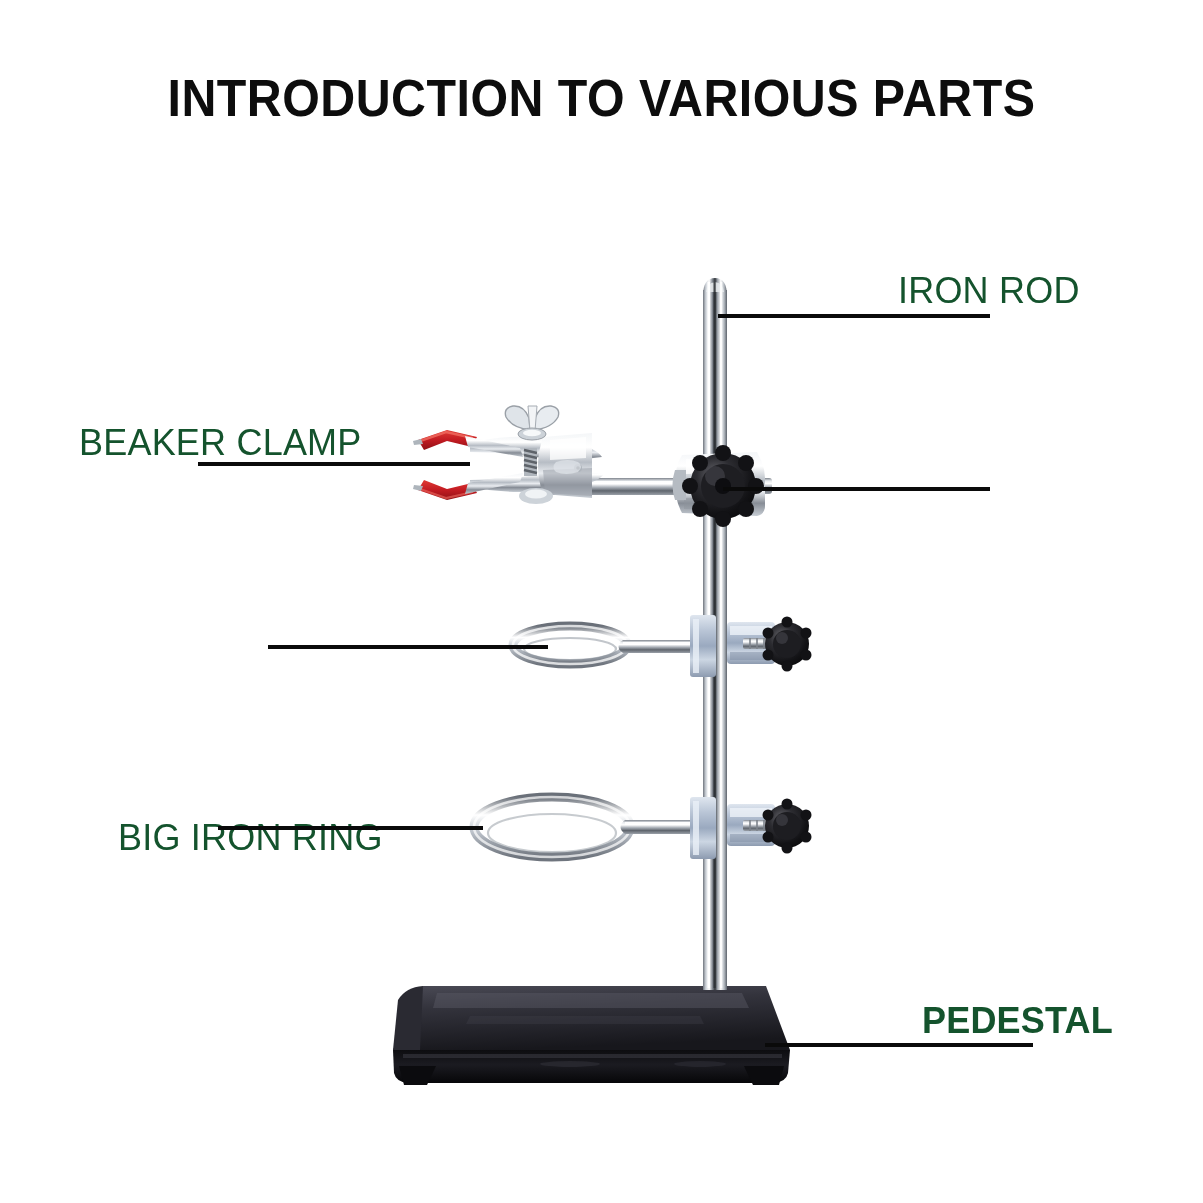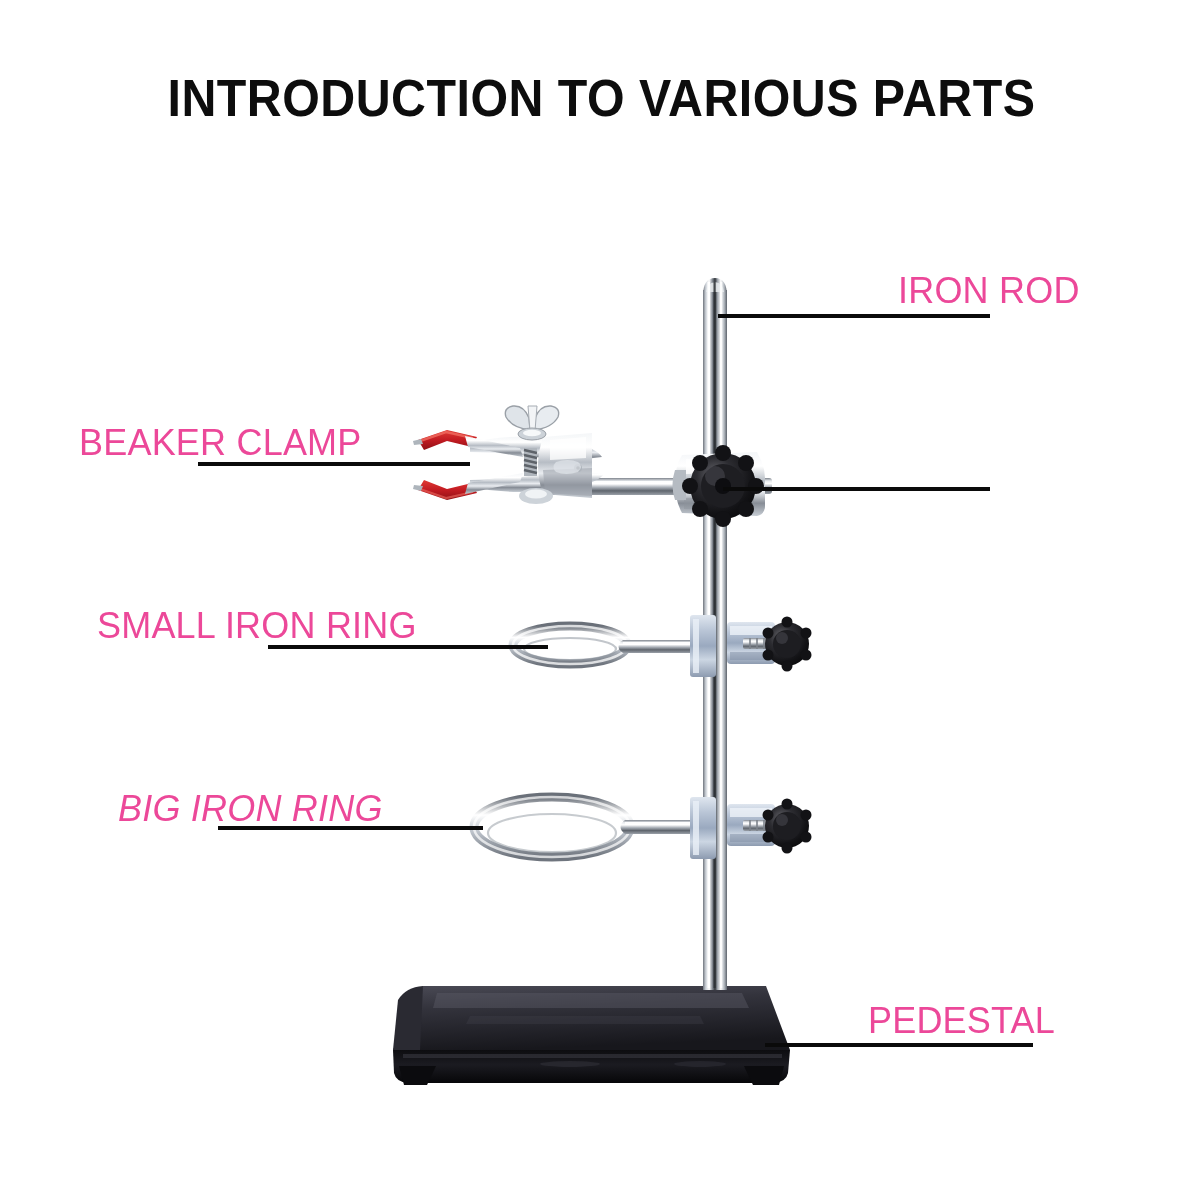--- a/index.html
+++ b/index.html
@@ -35,21 +35,21 @@
     transform: scaleX(0.93);
     white-space: nowrap;
   }
 
   
   .callout-text {
     position: absolute;
     font-family: "Liberation Sans", sans-serif;
     font-size: 36px;
     font-weight: 400;
-    color: #ec4899;
+    color: #14532d;
     white-space: nowrap;
     letter-spacing: 0.2px;
   }
   .leader {
     position: absolute;
     height: 4px;
     background: #0a0a0a;
   }
 
   
@@ -314,22 +314,21 @@
   </svg>
 
   <div class="callout-text" style="left: 898px; top: 270px;">IRON ROD</div>
   <div class="leader" style="left: 718px; top: 314px; width: 272px;"></div>
 
   <div class="leader" style="left: 723px; top: 487px; width: 267px;"></div>
 
   <div class="callout-text" style="left: 79px; top: 422px;">BEAKER CLAMP</div>
   <div class="leader" style="left: 198px; top: 462px; width: 272px;"></div>
 
-  <div class="callout-text" style="left: 97px; top: 605px;">SMALL IRON RING</div>
   <div class="leader" style="left: 268px; top: 645px; width: 280px;"></div>
 
-  <div class="callout-text" style="left: 118px; top: 788px; font-style: italic;">BIG IRON RING</div>
+  <div class="callout-text" style="left: 118px; top: 817px;">BIG IRON RING</div>
   <div class="leader" style="left: 218px; top: 826px; width: 265px;"></div>
 
-  <div class="callout-text" style="left: 868px; top: 1000px;">PEDESTAL</div>
+  <div class="callout-text" style="left: 922px; top: 1000px; font-weight: bold;">PEDESTAL</div>
   <div class="leader" style="left: 765px; top: 1043px; width: 268px;"></div>
 
 </div>
 
 </body></html>

